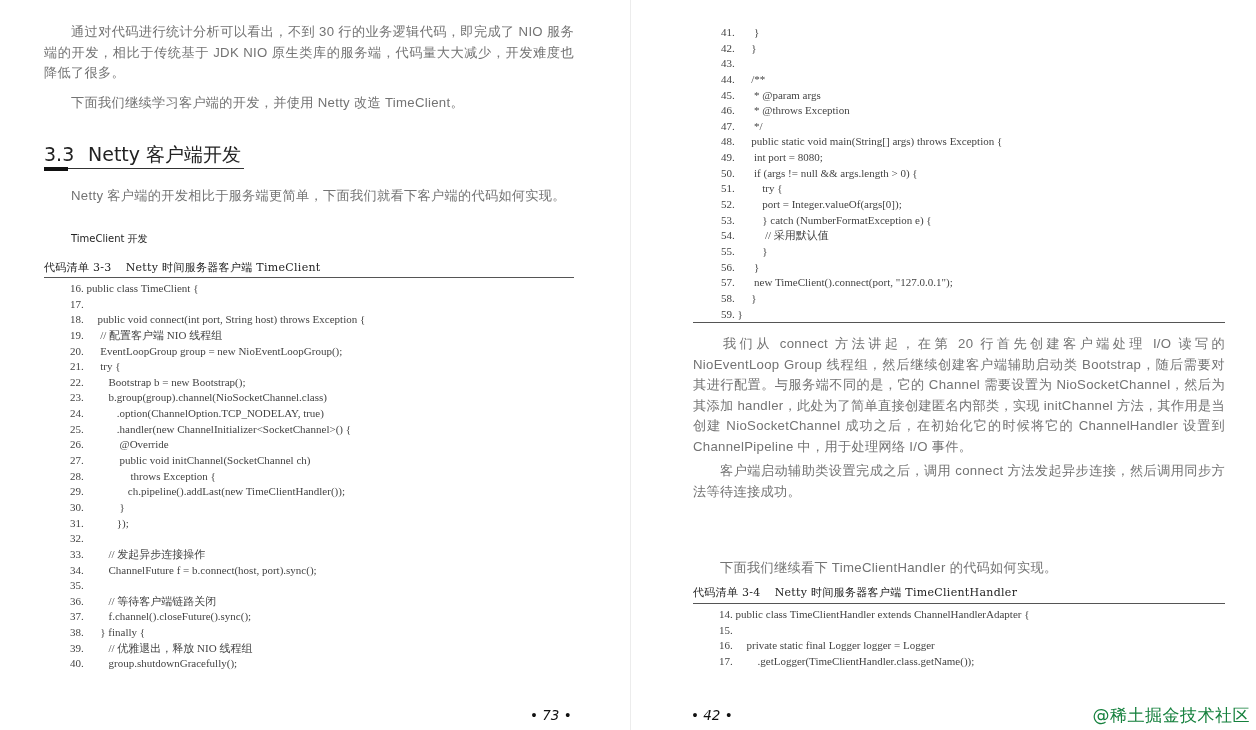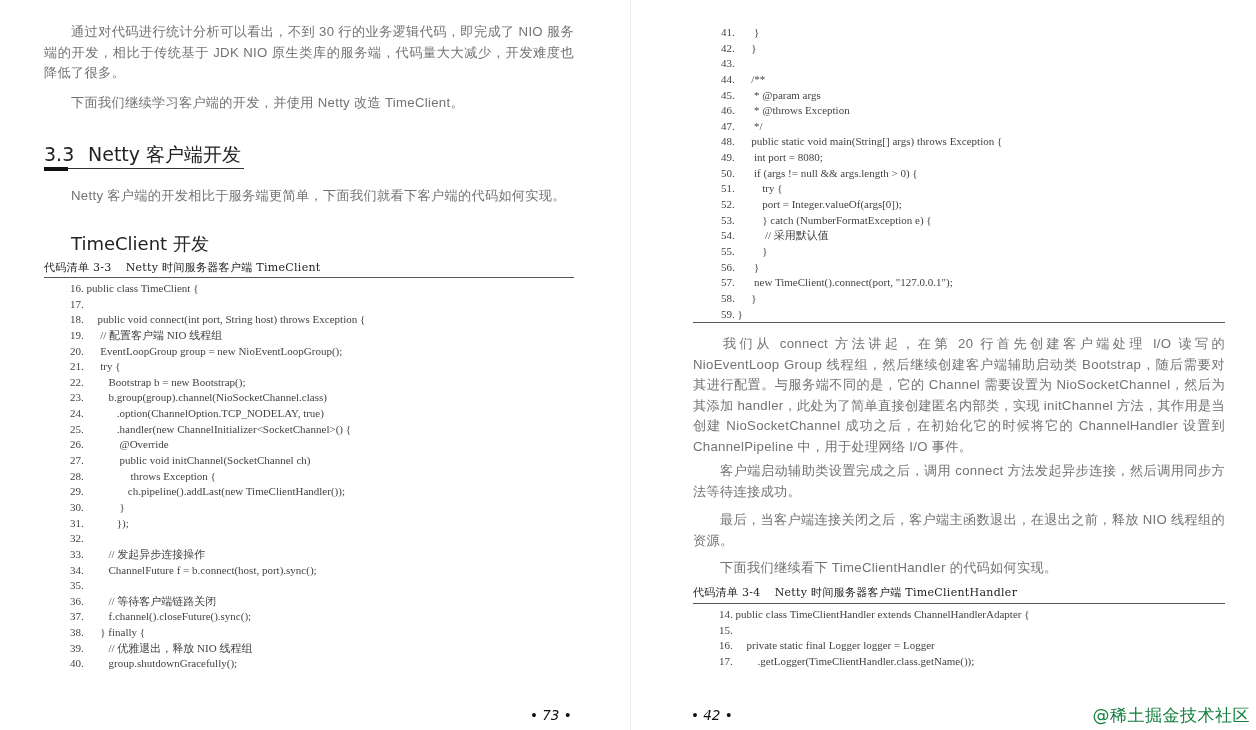--- a/index.html
+++ b/index.html
@@ -25,21 +25,21 @@
       font-family: "DejaVu Sans", "Liberation Sans", sans-serif;
       font-size: 19px; color: #222; white-space: nowrap;
     }
     .section-heading .num { display: inline-block; width: 44px; }
     .section-heading .uline { position: absolute; left: 0; top: 26px; width: 200px; height: 1px; background: #333; }
     .section-heading .ublock { position: absolute; left: 0; top: 25px; width: 24px; height: 4px; background: #111; }
 
     .sub-heading {
       position: absolute; left: 71px; top: 232px;
       font-family: "DejaVu Sans", "Liberation Sans", sans-serif;
-      font-size: 18px; color: #222;
+      font-size: 10px; color: #222;
     }
 
     .listing-caption {
       position: absolute; font-size: 11px; color: #222; white-space: nowrap;
       font-family: "DejaVu Serif", "Liberation Serif", serif; letter-spacing: 0.3px;
     }
     .listing-caption .gap { display: inline-block; width: 14px; }
     .rule { position: absolute; height: 1px; background: #555; }
 
     .code {
@@ -88,21 +88,20 @@
 </div>
 
 <div class="divider"></div>
 
 <div class="page page-right">
   <pre class="code" style="left:90px; top:25px;"><span class="ln">41.       }</span><span class="ln">42.      }</span><span class="ln">43.</span><span class="ln">44.      /**</span><span class="ln">45.       * @param args</span><span class="ln">46.       * @throws Exception</span><span class="ln">47.       */</span><span class="ln">48.      public static void main(String[] args) throws Exception {</span><span class="ln">49.       int port = 8080;</span><span class="ln">50.       if (args != null &amp;&amp; args.length &gt; 0) {</span><span class="ln">51.          try {</span><span class="ln">52.          port = Integer.valueOf(args[0]);</span><span class="ln">53.          } catch (NumberFormatException e) {</span><span class="ln">54.           // 采用默认值</span><span class="ln">55.          }</span><span class="ln">56.       }</span><span class="ln">57.       new TimeClient().connect(port, "127.0.0.1");</span><span class="ln">58.      }</span><span class="ln">59. }</span></pre>
   <div class="rule" style="left:62px; top:322px; width:532px;"></div>
 
   <p class="para" style="left:62px; top:334px; width:532px; margin:0;"><span class="indent"></span><span>我们从 connect 方法讲起，在第 20 行首先创建客户端处理 I/O 读写的 NioEventLoop Group 线程组，然后继续创建客户端辅助启动类 Bootstrap，随后需要对其进行配置。与服务端不同的是，它的 Channel 需要设置为 NioSocketChannel，然后为其添加 handler，此处为了简单直接创建匿名内部类，实现 initChannel 方法，其作用是当创建 NioSocketChannel 成功之后，在初始化它的时候将它的 ChannelHandler 设置到 ChannelPipeline 中，用于处理网络 I/O 事件。</span></p>
   <p class="para" style="left:62px; top:461px; width:532px; margin:0;"><span class="indent"></span><span>客户端启动辅助类设置完成之后，调用 connect 方法发起异步连接，然后调用同步方法等待连接成功。</span></p>
-  <p class="para" style="left:62px; top:510px; width:532px; margin:0;"><span class="indent"></span><span>最后，当客户端连接关闭之后，客户端主函数退出，在退出之前，释放 NIO 线程组的资源。</span></p>
   <p class="para" style="left:62px; top:558px; width:532px; margin:0;"><span class="indent"></span><span>下面我们继续看下 TimeClientHandler 的代码如何实现。</span></p>
 
   <div class="listing-caption" style="left:62px; top:585px;">
     <span>代码清单 3-4</span><span class="gap"></span><span>Netty 时间服务器客户端  TimeClientHandler</span>
   </div>
   <div class="rule" style="left:62px; top:603px; width:532px;"></div>
 
   <pre class="code" style="left:88px; top:607px;"><span class="ln">14. public class TimeClientHandler extends ChannelHandlerAdapter {</span><span class="ln">15.</span><span class="ln">16.     private static final Logger logger = Logger</span><span class="ln">17.         .getLogger(TimeClientHandler.class.getName());</span></pre>
 
   <div class="page-num" style="left:60px;">• 42 •</div>

